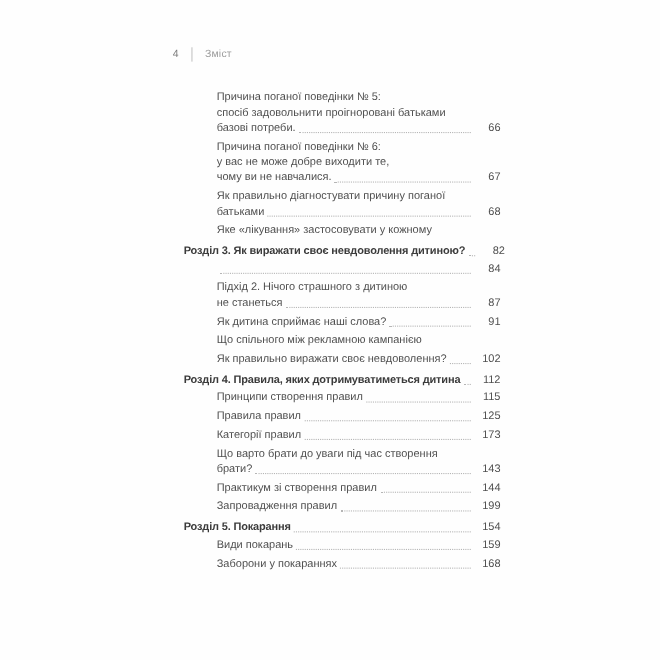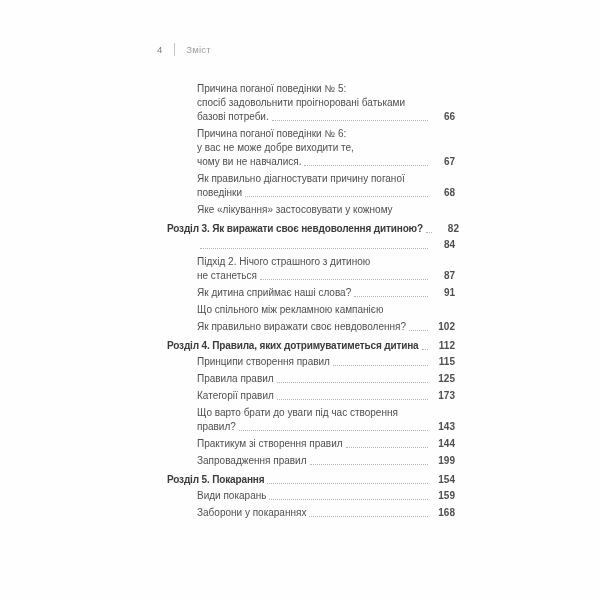--- a/index.html
+++ b/index.html
@@ -70,21 +70,21 @@
   .leader {
     flex: 1 1 auto;
     min-width: 6px;
     border-bottom: 1px dotted #b5b5b5;
     margin: 0 5px 3px 3px;
   }
   .pg {
     flex: 0 0 auto;
     min-width: 22px;
     text-align: right;
-    font-weight: bold;
+    font-weight: normal;
     letter-spacing: 0;
     color: #4f4f4f;
   }
 </style>
 </head>
 <body>
 
 <div class="page">
   <div class="page-header">
     <span class="page-num">4</span>
@@ -116,21 +116,21 @@
           <span class="txt">чому ви не навчалися.</span>
           <span class="leader"></span>
           <span class="pg">67</span>
         </div>
       </div>
       <div class="entry sub">
         <div class="line">
           <span class="txt">Як правильно діагностувати причину поганої</span>
         </div>
         <div class="line">
-          <span class="txt">поведінки</span>
+          <span class="txt">батьками</span>
           <span class="leader"></span>
           <span class="pg">68</span>
         </div>
       </div>
       <div class="entry sub">
         <div class="line">
           <span class="txt">Яке «лікування» застосовувати у кожному</span>
         </div>
       </div>
       <div class="entry chapter">
@@ -201,21 +201,21 @@
           <span class="txt">Категорії правил</span>
           <span class="leader"></span>
           <span class="pg">173</span>
         </div>
       </div>
       <div class="entry sub">
         <div class="line">
           <span class="txt">Що варто брати до уваги під час створення</span>
         </div>
         <div class="line">
-          <span class="txt">правил?</span>
+          <span class="txt">брати?</span>
           <span class="leader"></span>
           <span class="pg">143</span>
         </div>
       </div>
       <div class="entry sub">
         <div class="line">
           <span class="txt">Практикум зі створення правил</span>
           <span class="leader"></span>
           <span class="pg">144</span>
         </div>

